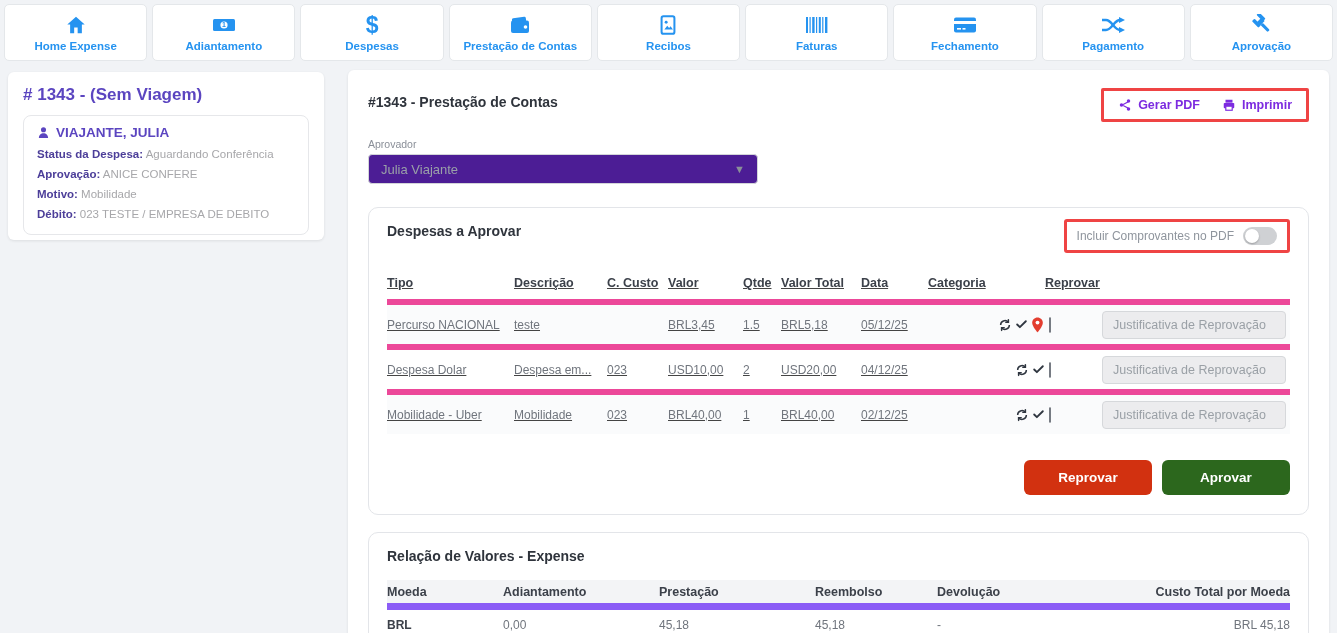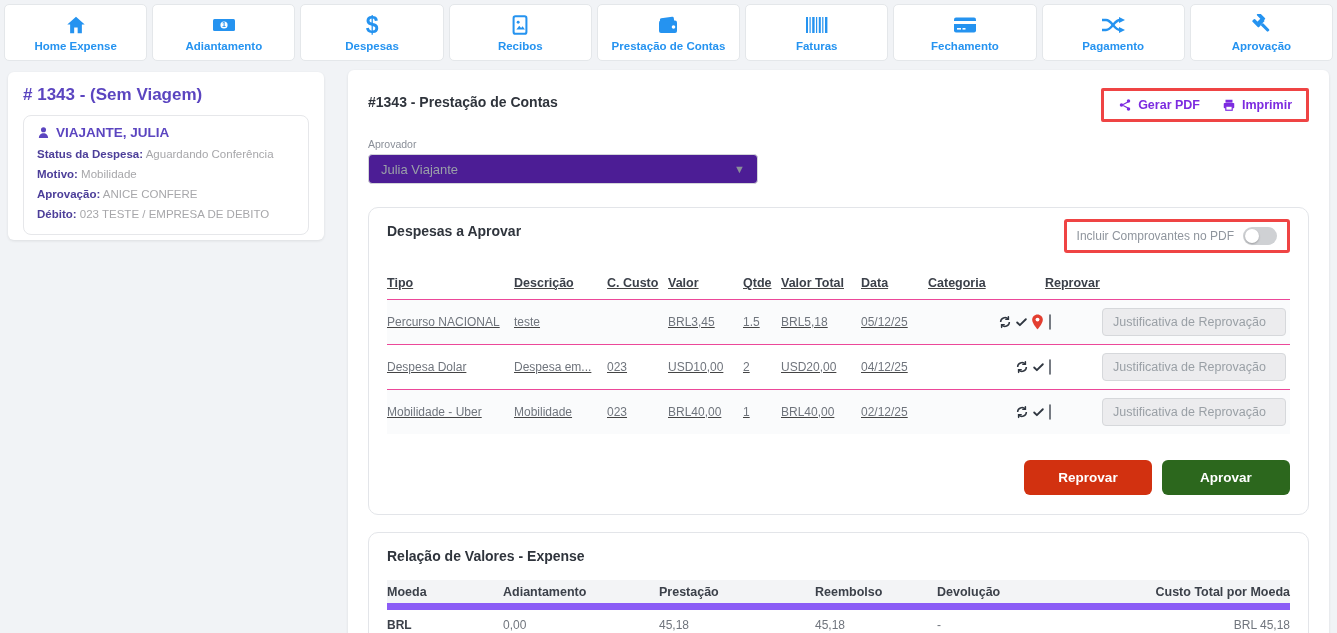--- a/index.html
+++ b/index.html
@@ -66,21 +66,21 @@
   .switch .knob { position:absolute; left:2px; top:2px; width:14px; height:14px; border-radius:50%; background:#fff; box-shadow:0 1px 2px rgba(0,0,0,.25); }
   
   .etable { margin-top:14px;text-decoration:underline; }
   .erow {
     display:grid;
     grid-template-columns:127px 93px 61px 75px 38px 80px 67px 70px 47px 57px 1fr;
     align-items:center;
   }
   .ehead { height:32px; }
   .ehead > div { font-size:12.5px; font-weight:700; color:#3c414a; }
-  .edata { height:45px; border-top:1px solid #ec4899; font-size:12px; color:#70757d; }
+  .edata { height:45px; border-top:6px solid #ec4899; font-size:12px; color:#70757d; }
   .edata:nth-child(even) { background:#fafbfc; }
   .ecell-trunc { white-space:nowrap; overflow:hidden; text-overflow:ellipsis; padding-right:6px; }
   .icon-cell { display:flex; align-items:center; gap:3px; }
   .cb { width:13px; height:13px; border:1.5px solid #767b83; border-radius:2px; background:#fff; cursor:pointer; margin-left:4px; }
   .jinput {
     width:calc(100% - 4px); height:28px; background:#ececee; border:1px solid #d6d8db; border-radius:4px;
     padding:0 10px; font-size:12.5px; color:#6f747c; font-family:"Liberation Sans", sans-serif;
   }
   .jinput::placeholder { color:#9aa0a6; }
   .btn-row { display:flex; justify-content:flex-end; gap:10px; margin-top:26px; margin-bottom:4px; }
@@ -126,37 +126,37 @@
     <span class="nlabel">Adiantamento</span>
   </div>
   <div class="nav-card">
     <span class="nico">
         <span class="dollar-glyph">$</span>
       </span>
     <span class="nlabel">Despesas</span>
   </div>
   <div class="nav-card">
     <span class="nico">
+      <svg width="24" height="22" viewBox="0 0 24 22">
+          <rect x="4" y="3.5" width="14" height="5" rx="1.5" fill="#2593f0" transform="rotate(-8 11 6)"></rect>
+          <rect x="3" y="6.5" width="18" height="12.5" rx="2" fill="#2593f0"></rect>
+          <circle cx="17.5" cy="13" r="1.8" fill="#fff"></circle>
+        </svg>
+    </span>
+    <span class="nlabel">Prestação de Contas</span>
+  </div>
+  <div class="nav-card">
+    <span class="nico">
       <svg width="22" height="22" viewBox="0 0 24 24">
           <rect x="5" y="2.5" width="14" height="19" rx="2" fill="none" stroke="#2593f0" stroke-width="2.2"></rect>
           <circle cx="10" cy="9" r="1.6" fill="#2593f0"></circle>
           <path d="M8 17l3.2-4.2 2 2.6 1.6-2 2.6 3.6z" fill="#2593f0"></path>
         </svg>
     </span>
     <span class="nlabel">Recibos</span>
-  </div>
-  <div class="nav-card">
-    <span class="nico">
-      <svg width="24" height="22" viewBox="0 0 24 22">
-          <rect x="4" y="3.5" width="14" height="5" rx="1.5" fill="#2593f0" transform="rotate(-8 11 6)"></rect>
-          <rect x="3" y="6.5" width="18" height="12.5" rx="2" fill="#2593f0"></rect>
-          <circle cx="17.5" cy="13" r="1.8" fill="#fff"></circle>
-        </svg>
-    </span>
-    <span class="nlabel">Prestação de Contas</span>
   </div>
   <div class="nav-card">
     <span class="nico">
       <svg width="26" height="20" viewBox="0 0 26 20">
           <g fill="#2593f0">
             <rect x="2" y="2" width="2" height="16"></rect>
             <rect x="5.5" y="2" width="1.2" height="16"></rect>
             <rect x="8.2" y="2" width="2.4" height="16"></rect>
             <rect x="12" y="2" width="1.2" height="16"></rect>
             <rect x="14.8" y="2" width="2" height="16"></rect>
@@ -211,22 +211,22 @@
   <div class="traveler-card">
     <div class="traveler-name">
       <span>
         <svg width="13" height="13" viewBox="0 0 24 24">
             <path d="M12 11.5a4.7 4.7 0 1 0 0-9.4 4.7 4.7 0 0 0 0 9.4zM3.5 22c0-4.7 3.8-8.5 8.5-8.5s8.5 3.8 8.5 8.5z" fill="#5b45c0"></path>
           </svg>
       </span>
       <span>VIAJANTE, JULIA</span>
     </div>
     <div class="tfield"><span class="flabel">Status da Despesa:</span> <span class="fvalue">Aguardando Conferência</span></div>
+    <div class="tfield"><span class="flabel">Aprovação:</span> <span class="fvalue">ANICE CONFERE</span></div>
     <div class="tfield"><span class="flabel">Motivo:</span> <span class="fvalue">Mobilidade</span></div>
-    <div class="tfield"><span class="flabel">Aprovação:</span> <span class="fvalue">ANICE CONFERE</span></div>
     <div class="tfield"><span class="flabel">Débito:</span> <span class="fvalue">023 TESTE / EMPRESA DE DEBITO</span></div>
   </div>
 </aside>
 
 <main class="main">
 
   <div class="main-header">
     <h1 class="main-title">#1343 - Prestação de Contas</h1>
     <div class="actions-box hl-box">
       <span class="plink">

